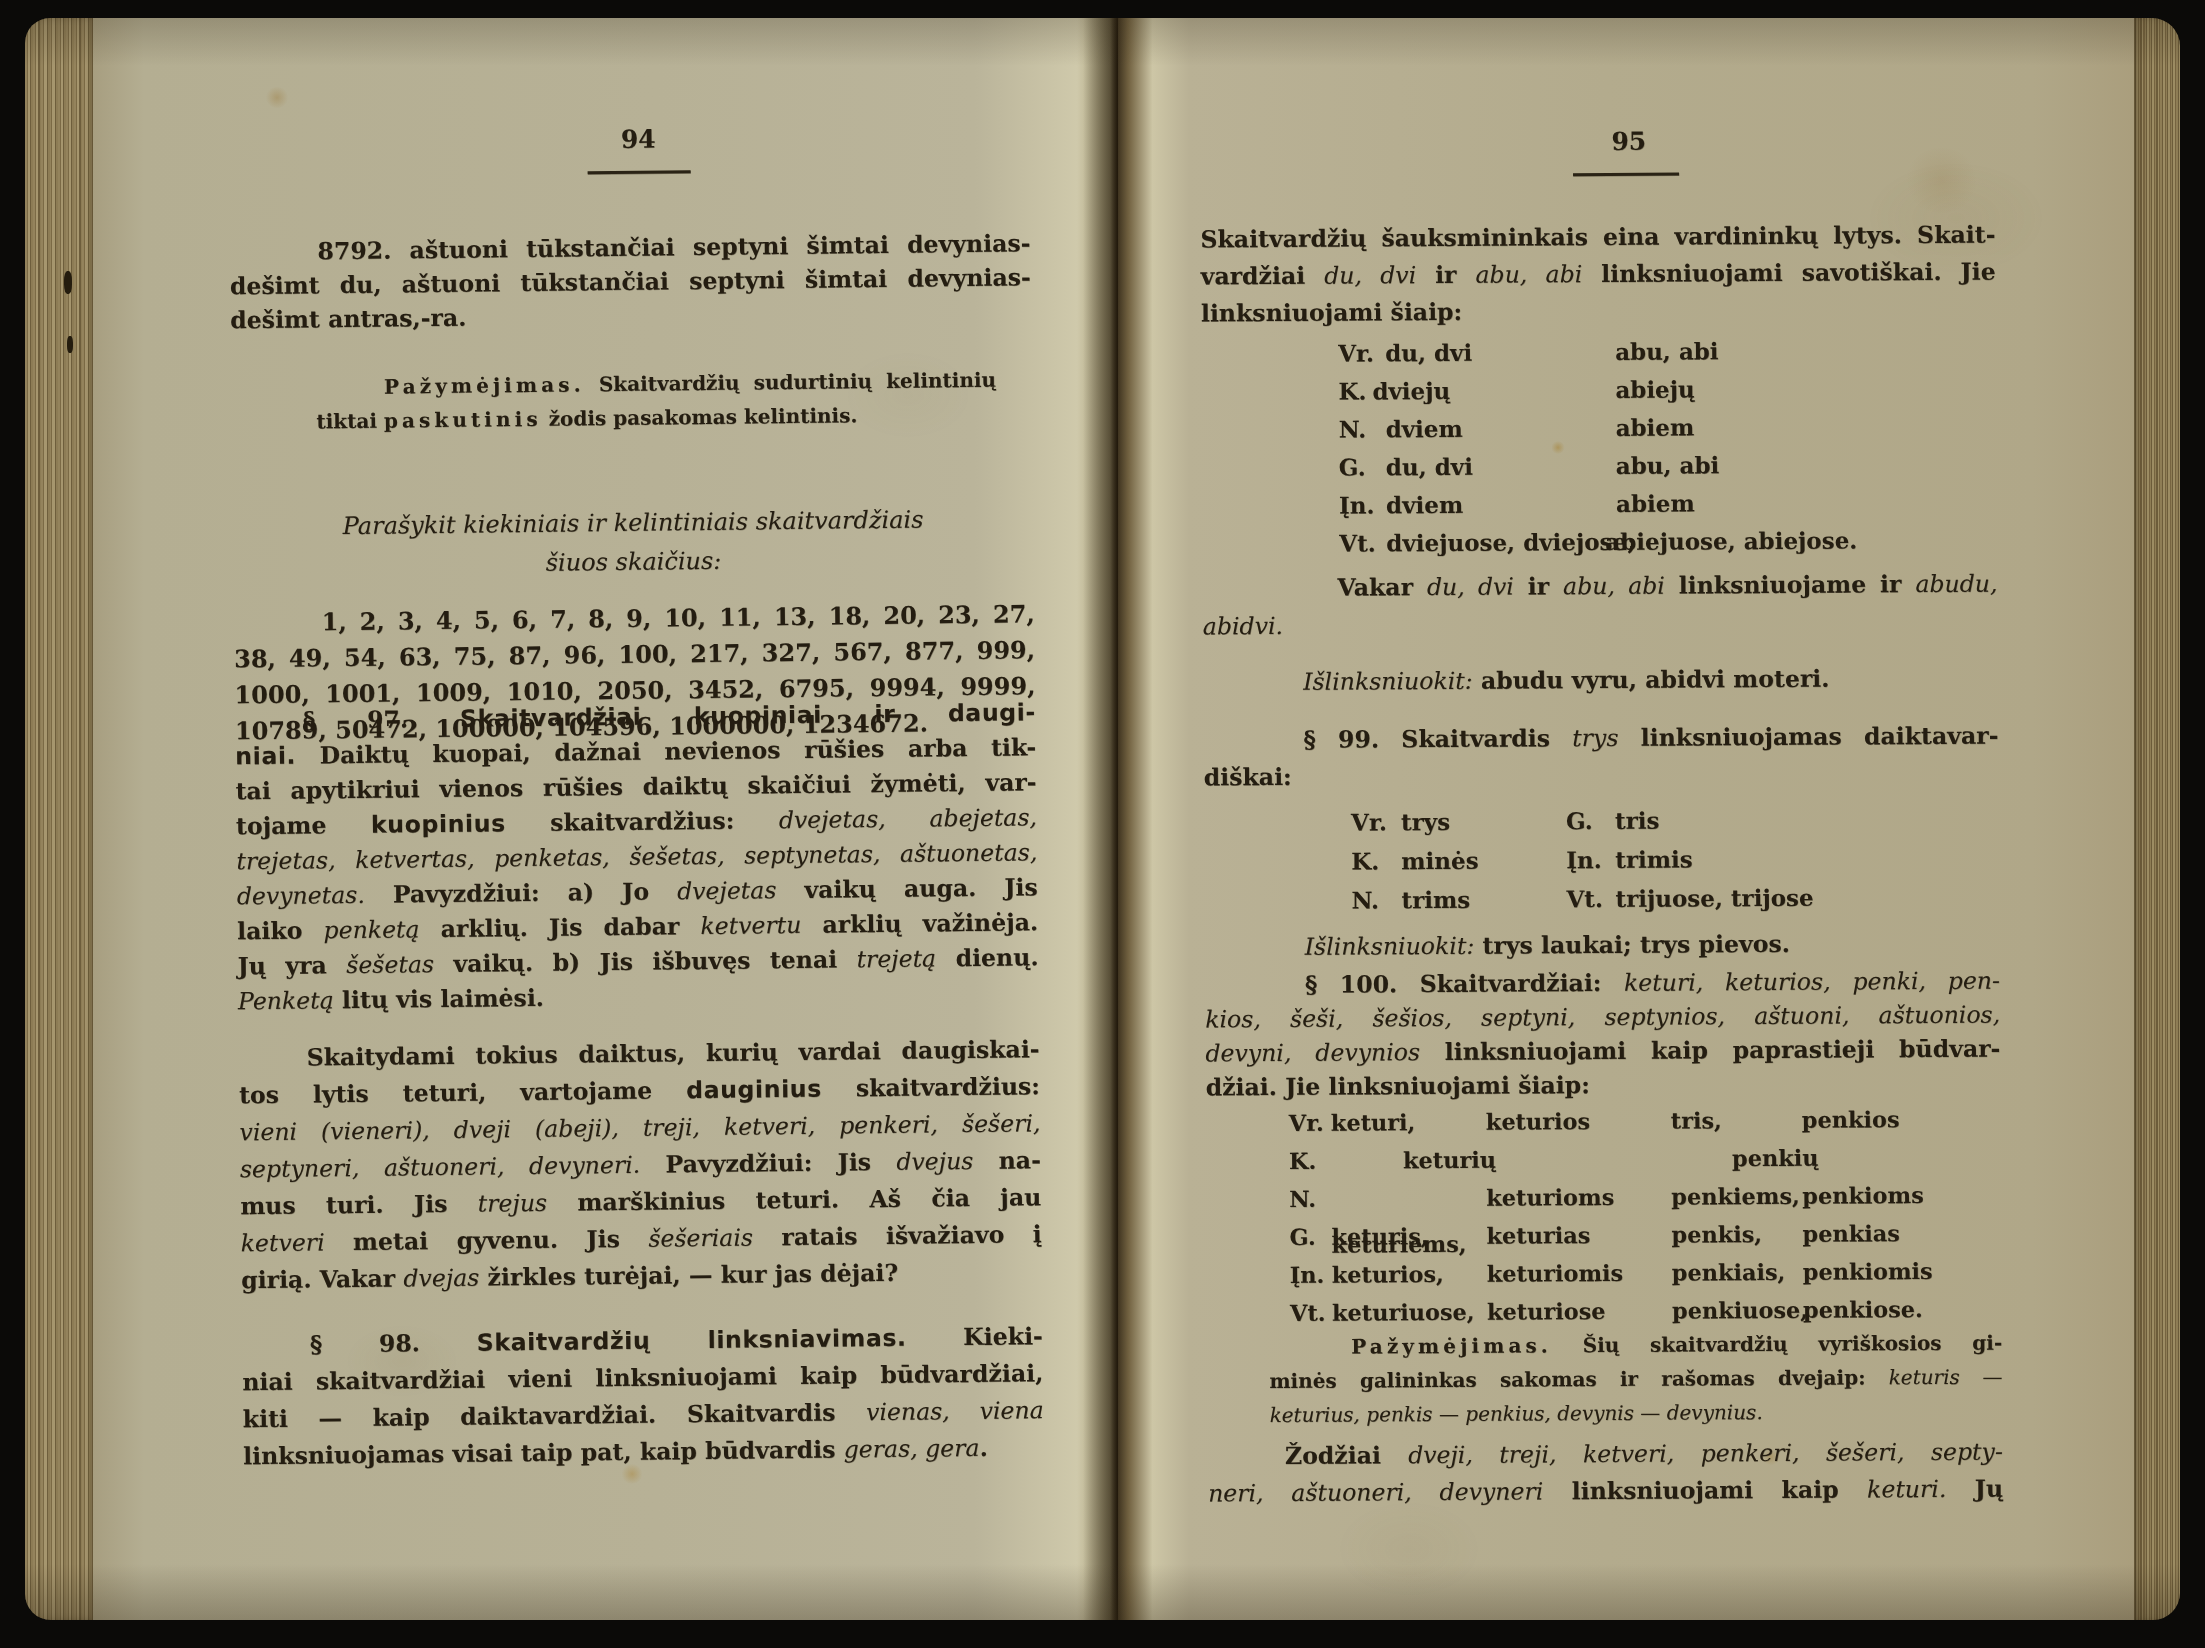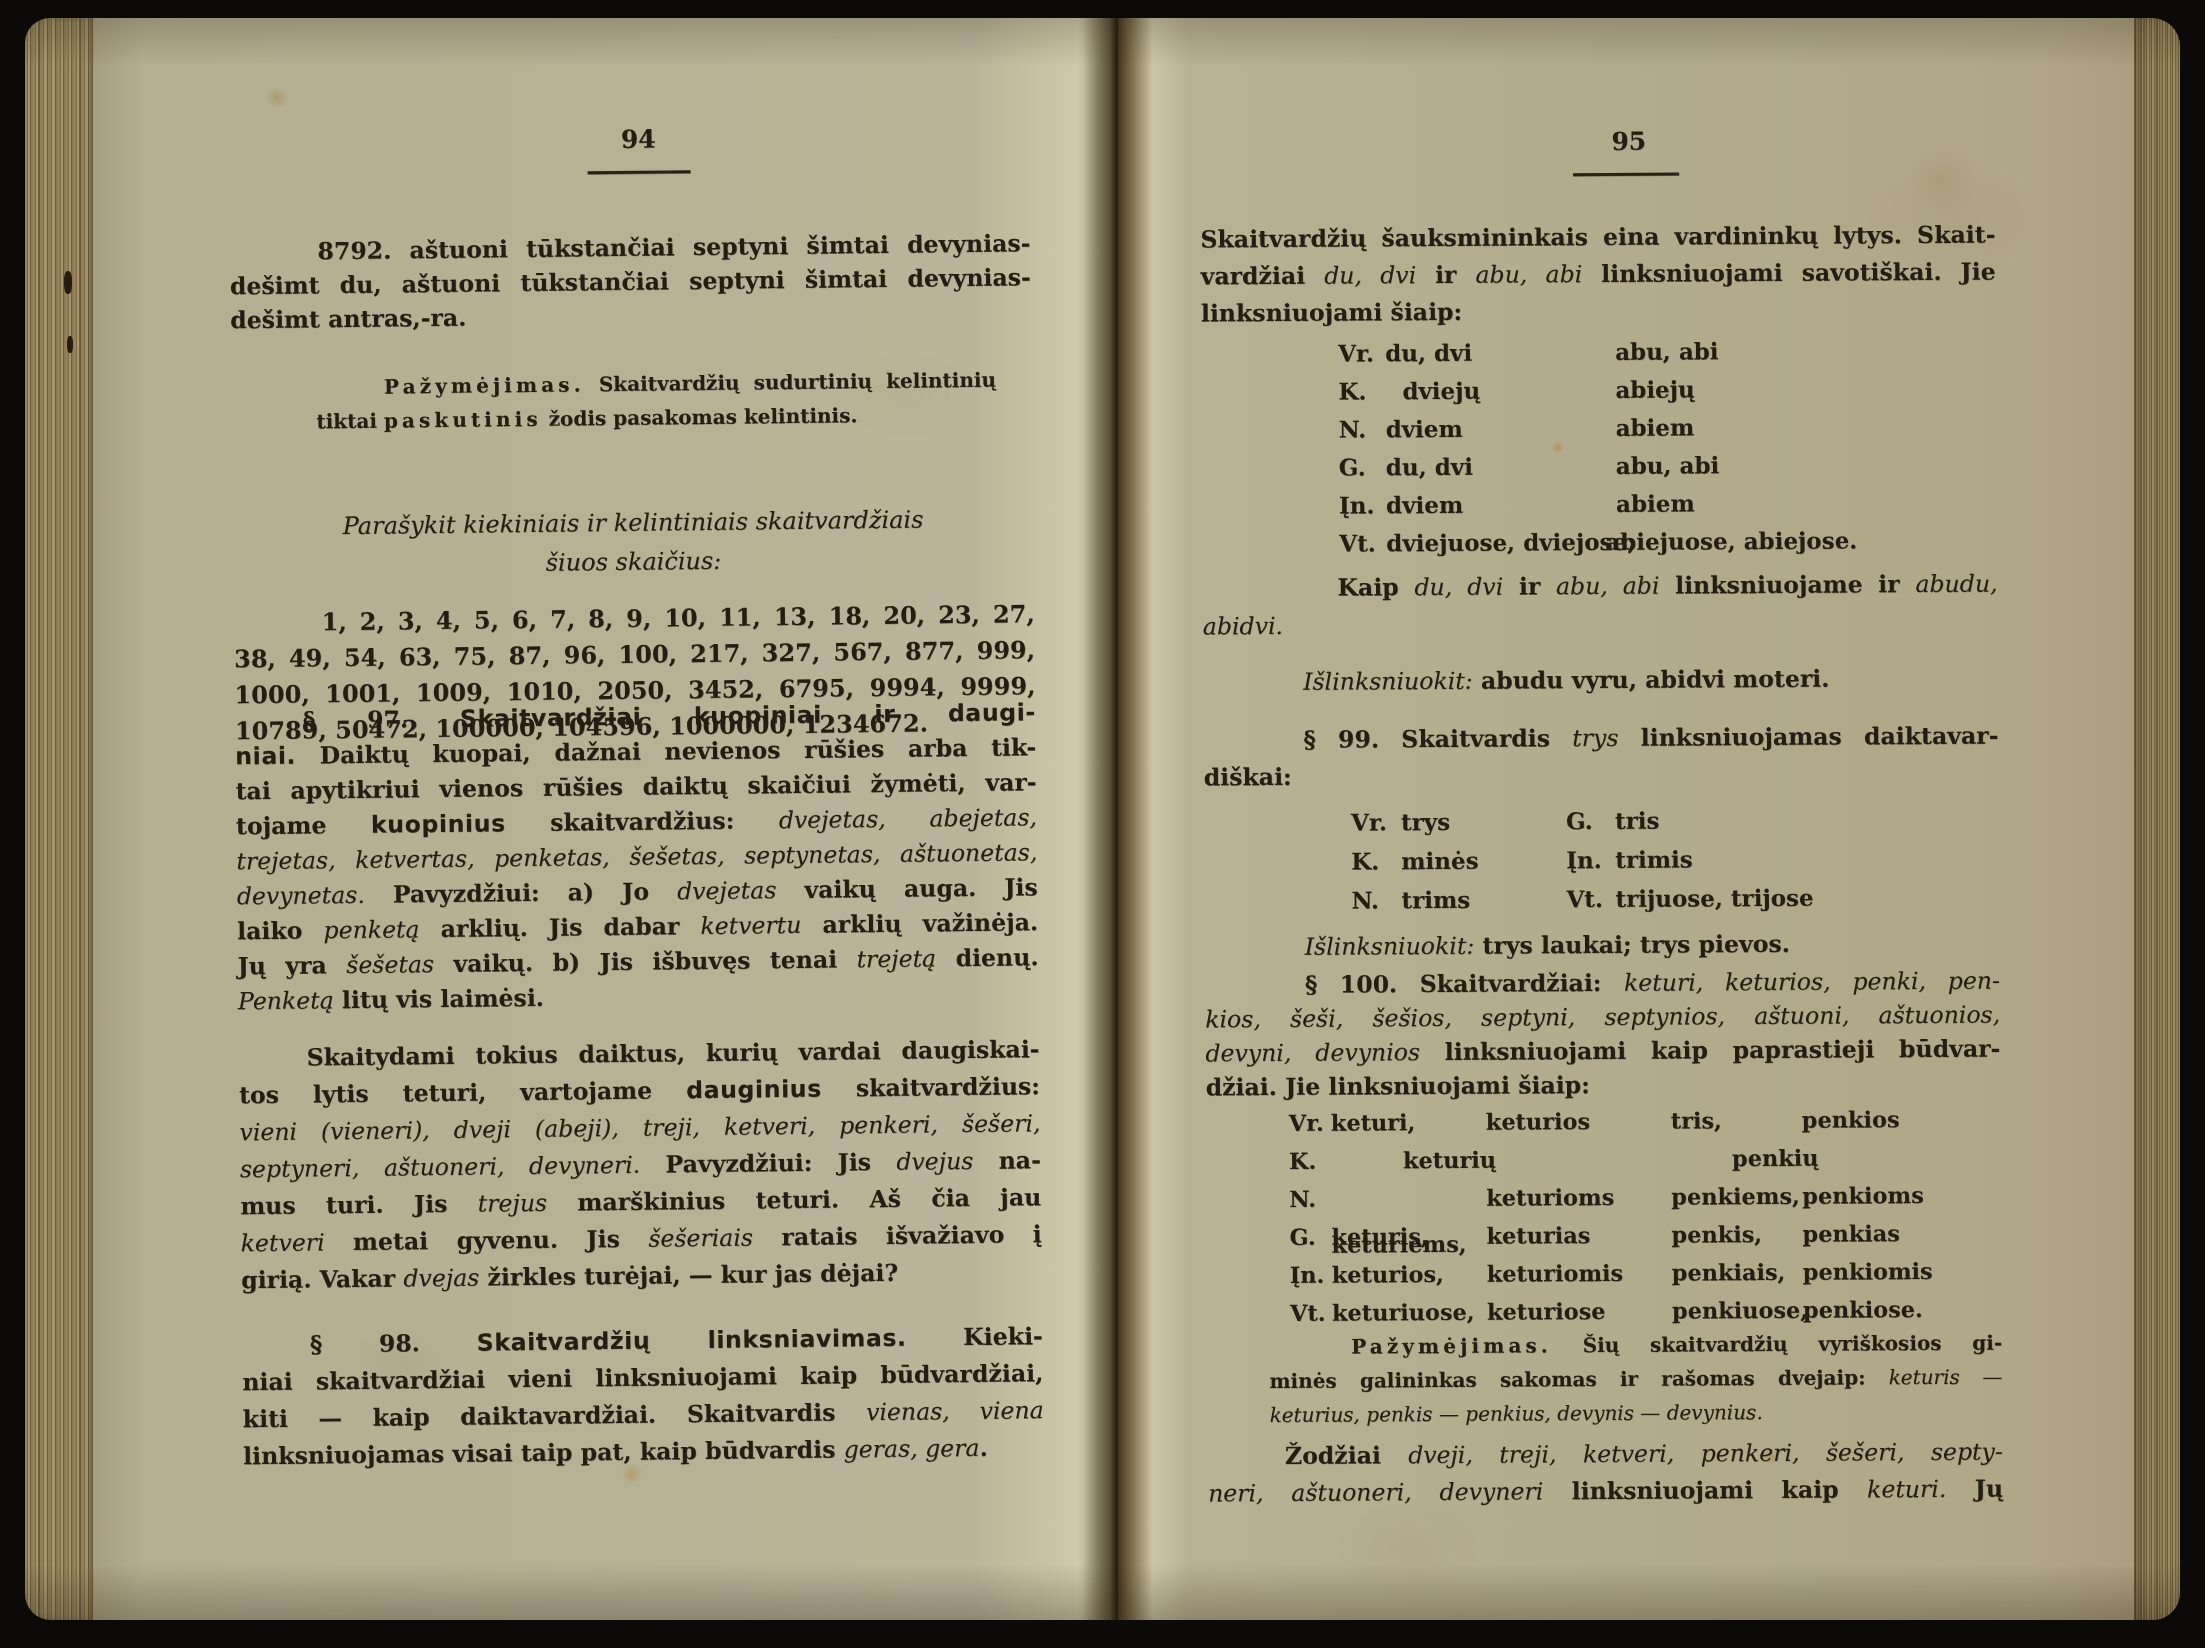--- a/index.html
+++ b/index.html
@@ -130,21 +130,21 @@
             <div class="tl"><span class="run run-d">linksniuojami šiaip:</span></div>
           </div>
           <div class="block" style="left: 1341px; top: 333px; width: 654px; font-size: 23px; line-height: 38px;">
             <div class="tl cols" style="height: 38px;">
               <span class="run run-d col" style="left: 0px;">Vr.</span>
               <span class="run run-d col" style="left: 47px;">du, dvi</span>
               <span class="run run-d col" style="left: 277px;">abu, abi</span>
             </div>
             <div class="tl cols" style="height: 38px;">
               <span class="run run-d col" style="left: 0px;">K.</span>
-              <span class="run run-d col" style="left: 64px;">dviejų</span>
+              <span class="run run-d col" style="left: 34px;">dviejų</span>
               <span class="run run-d col" style="left: 277px;">abiejų</span>
             </div>
             <div class="tl cols" style="height: 38px;">
               <span class="run run-d col" style="left: 0px;">N.</span>
               <span class="run run-d col" style="left: 47px;">dviem</span>
               <span class="run run-d col" style="left: 277px;">abiem</span>
             </div>
             <div class="tl cols" style="height: 38px;">
               <span class="run run-d col" style="left: 0px;">G.</span>
               <span class="run run-d col" style="left: 47px;">du, dvi</span>
@@ -155,21 +155,21 @@
               <span class="run run-d col" style="left: 47px;">dviem</span>
               <span class="run run-d col" style="left: 277px;">abiem</span>
             </div>
             <div class="tl cols" style="height: 38px;">
               <span class="run run-d col" style="left: 0px;">Vt.</span>
               <span class="run run-d col" style="left: 47px;">dviejuose, dviejose;</span>
               <span class="run run-d col" style="left: 266px;">abiejuose, abiejose.</span>
             </div>
           </div>
           <div class="block" style="left: 1204px; top: 567px; width: 795px; font-size: 23.6px; line-height: 38px;">
-            <div class="tl jst" style="padding-left: 135px;"><span class="run run-d">Kaip </span><span class="run run-i">du, dvi</span><span class="run run-d"> ir </span><span class="run run-i">abu, abi</span><span class="run run-d"> linksniuojame ir </span><span class="run run-i">abudu,</span></div>
+            <div class="tl jst" style="padding-left: 135px;"><span class="run run-d">Vakar </span><span class="run run-i">du, dvi</span><span class="run run-d"> ir </span><span class="run run-i">abu, abi</span><span class="run run-d"> linksniuojame ir </span><span class="run run-i">abudu,</span></div>
             <div class="tl"><span class="run run-i">abidvi.</span></div>
           </div>
           <div class="block" style="left: 1204px; top: 662px; width: 795px; font-size: 23.6px; line-height: 37px;">
             <div class="tl" style="padding-left: 100px;"><span class="run run-i">Išlinksniuokit:</span><span class="run run-d"> abudu vyru, abidvi moteri.</span></div>
           </div>
           <div class="block" style="left: 1204px; top: 720px; width: 795px; font-size: 23.6px; line-height: 37px;">
             <div class="tl jst" style="padding-left: 100px;"><span class="run run-d">§ 99. Skaitvardis </span><span class="run run-i">trys</span><span class="run run-d"> linksniuojamas daiktavar-</span></div>
             <div class="tl"><span class="run run-d">diškai:</span></div>
           </div>
           <div class="block" style="left: 1351px; top: 801px; width: 648px; font-size: 23px; line-height: 39px;">

